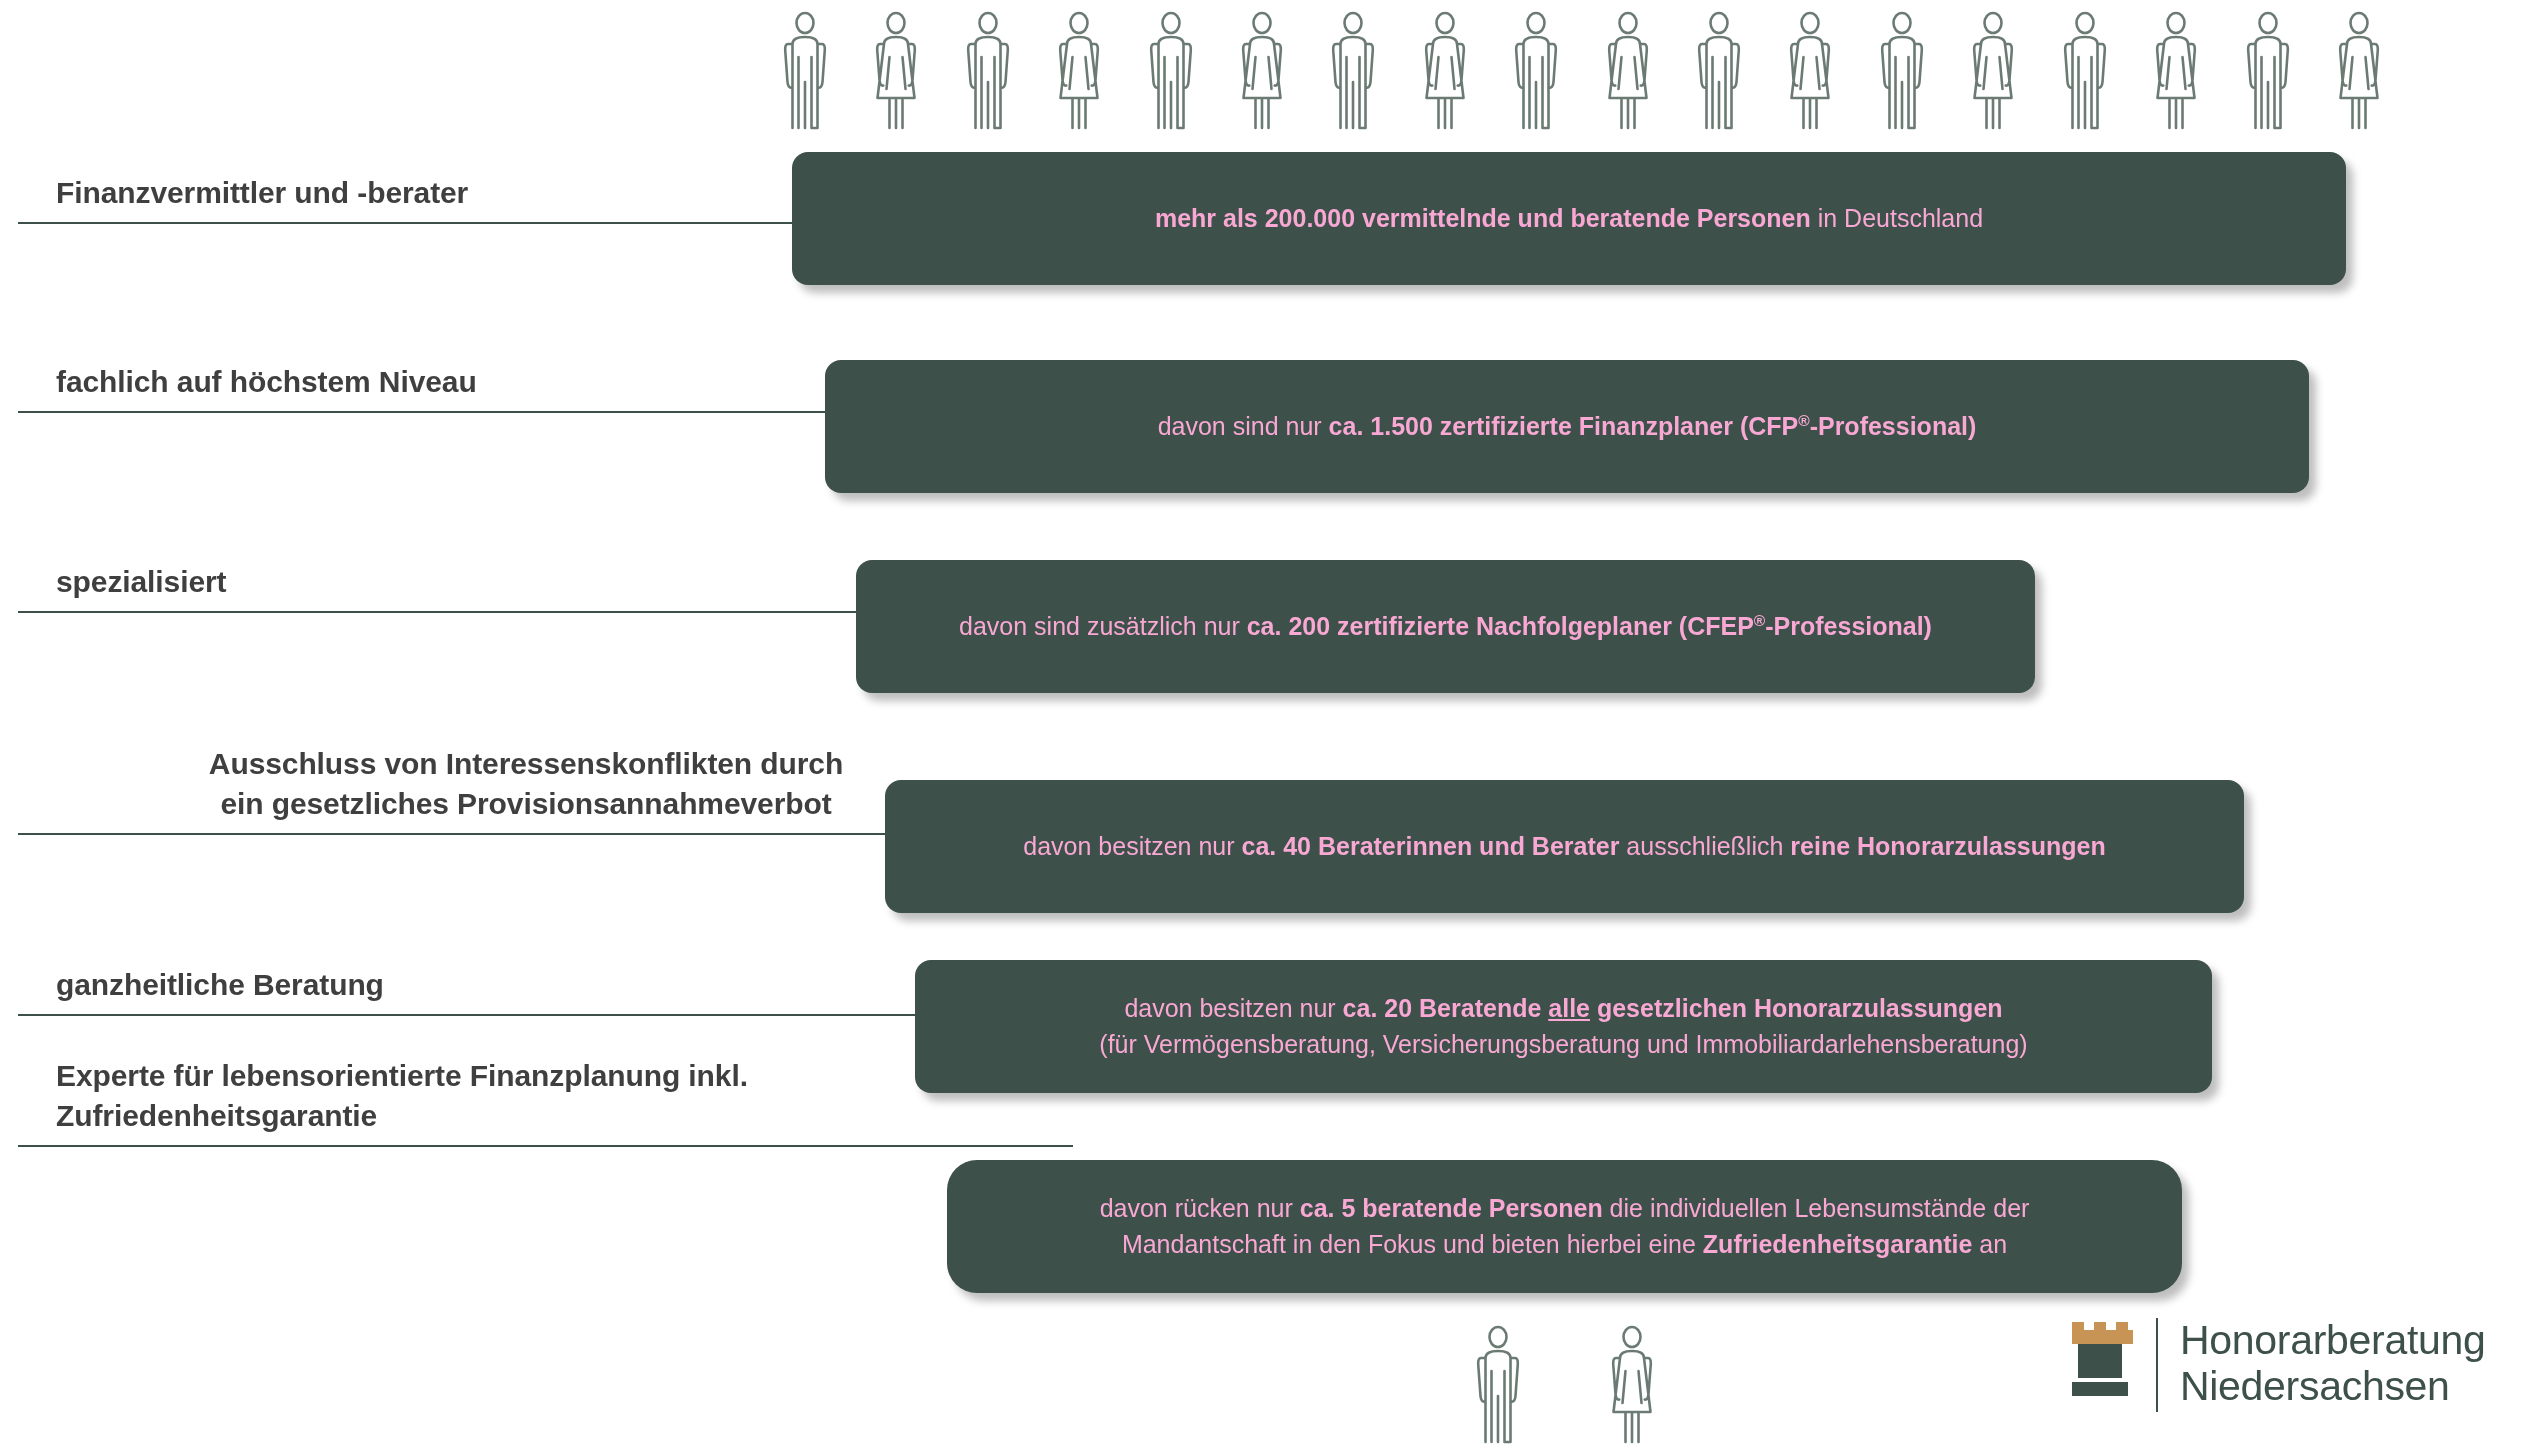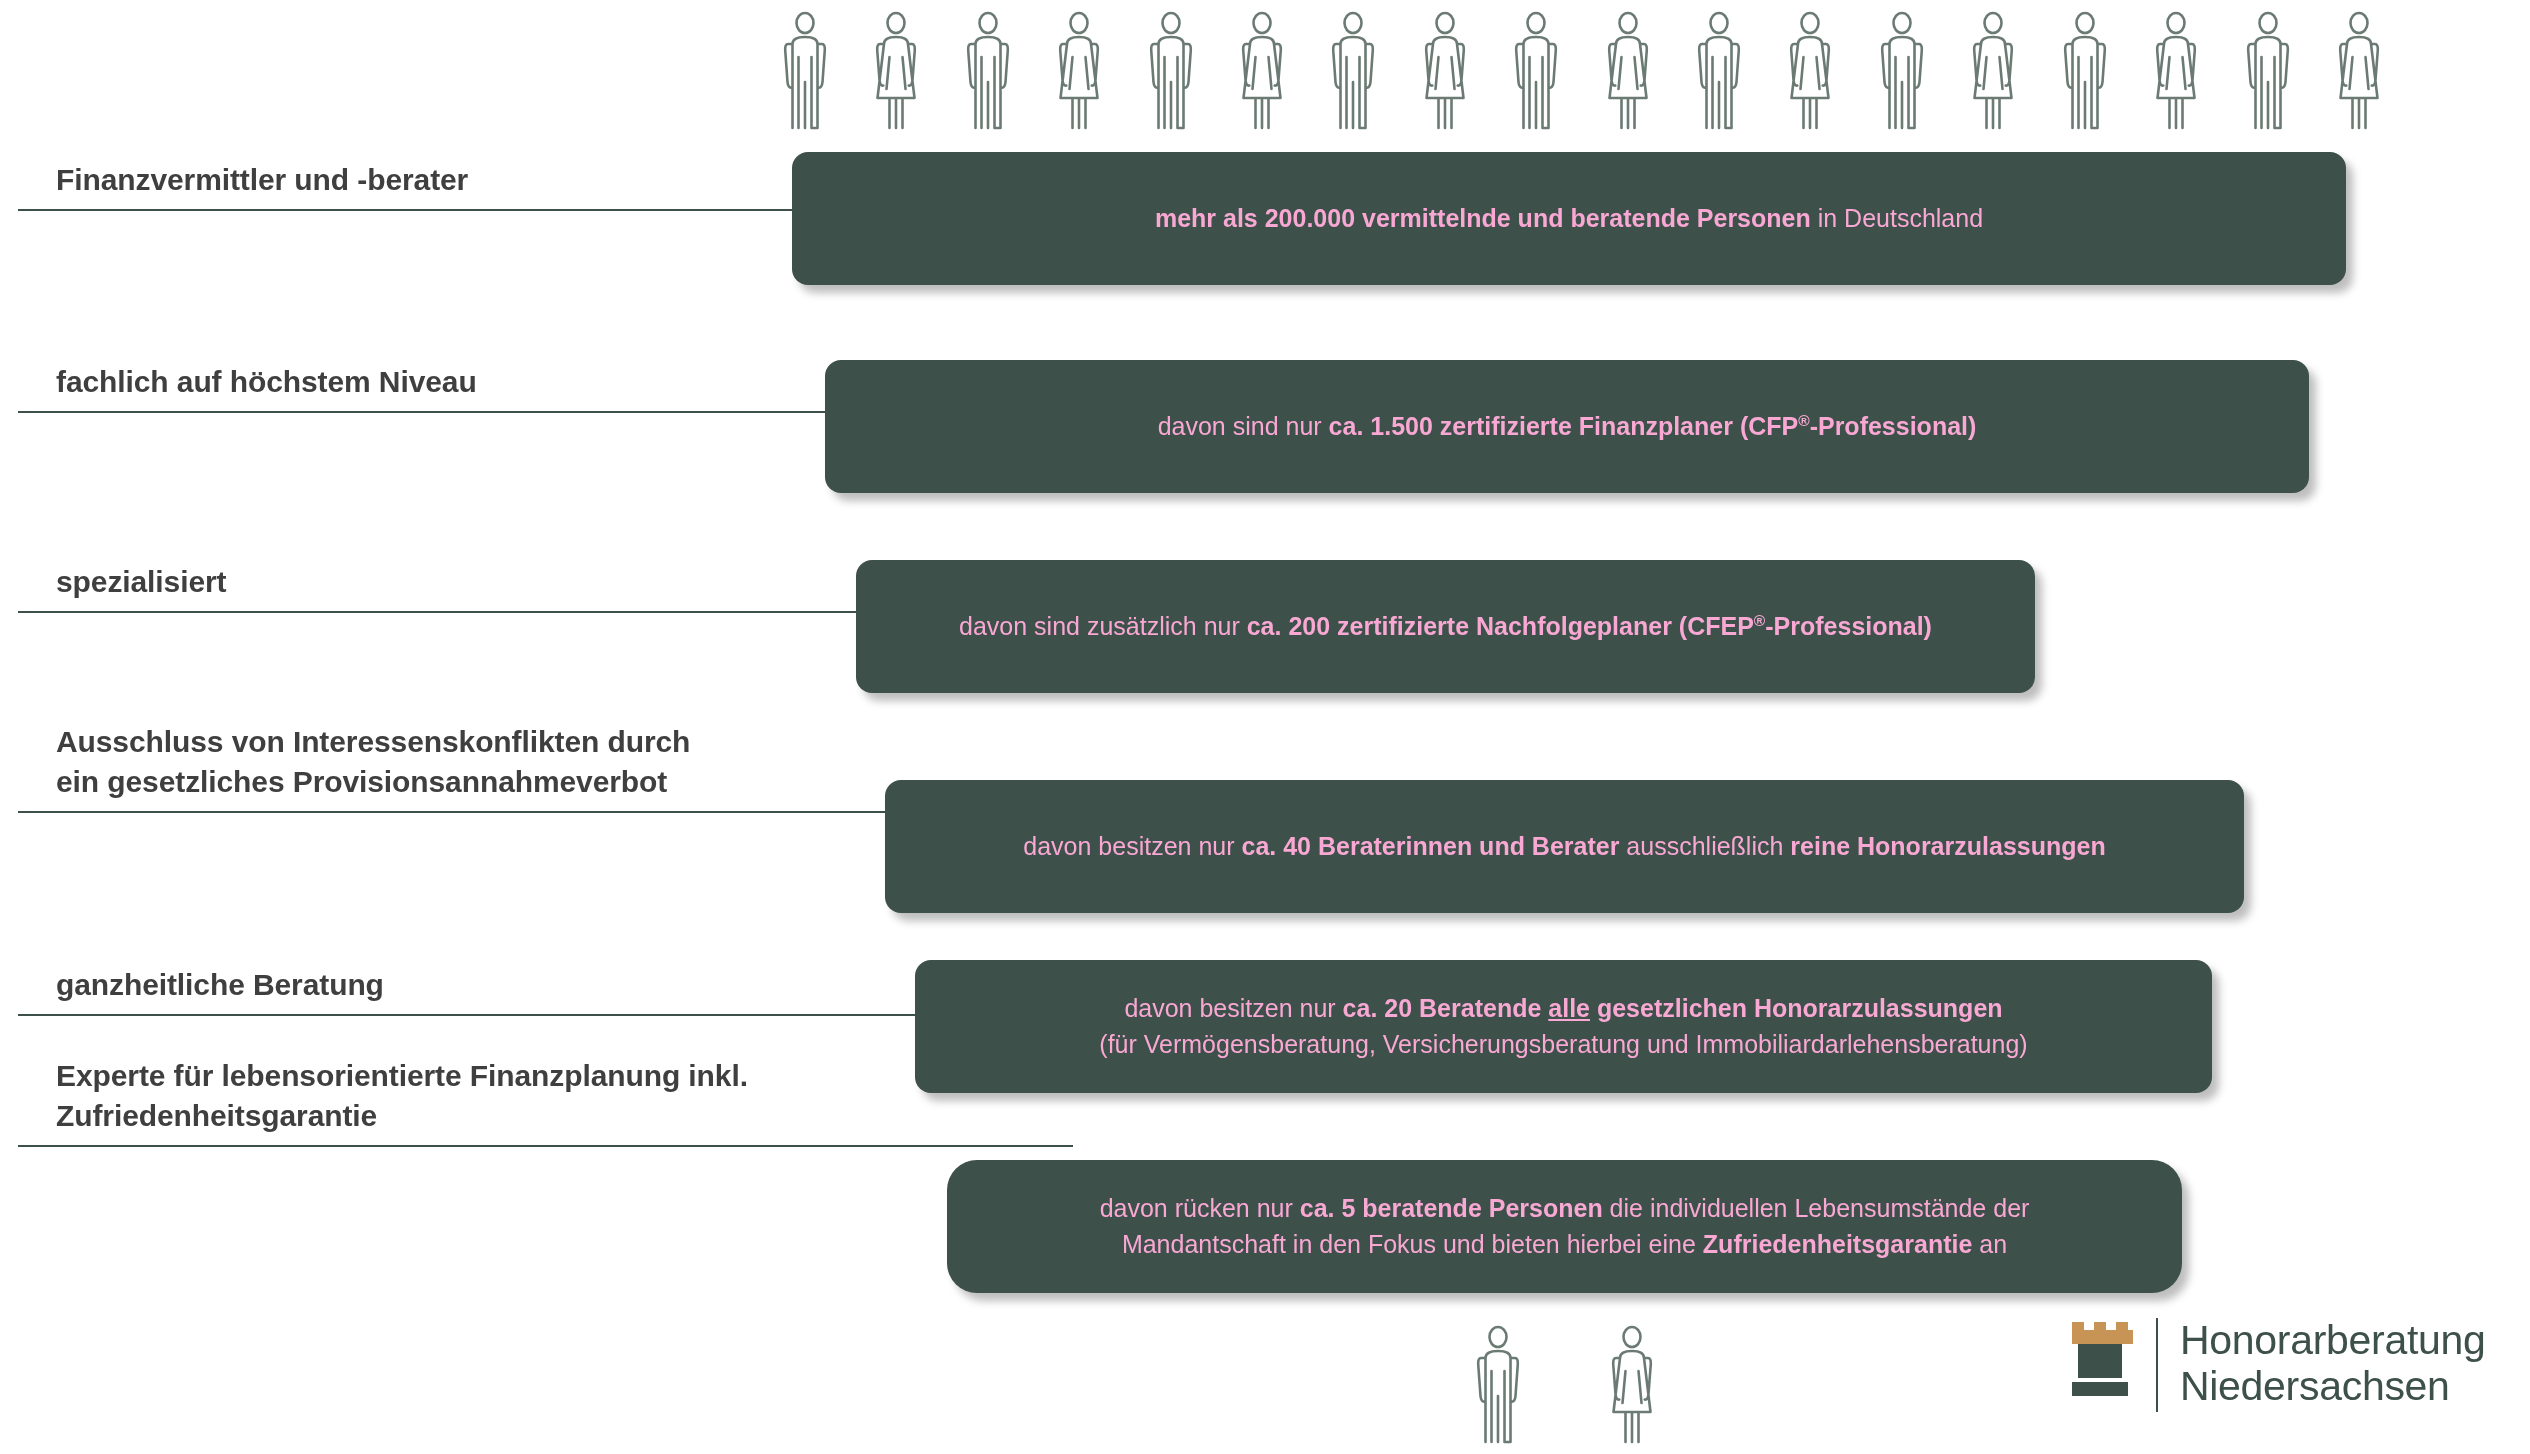--- a/index.html
+++ b/index.html
@@ -229,36 +229,36 @@
       </g>
     </svg>
     <svg width="46" height="124" viewBox="0 0 46 120" class="person">
       <g fill="none" stroke="#6b7b74" stroke-width="2.6" stroke-linecap="round" stroke-linejoin="round">
         <ellipse cx="23" cy="13" rx="8.5" ry="10"></ellipse>
         <path d="M11 34 C11 29 15.2 27 23 27 C30.8 27 35 29 35 34 L41.5 88 L4.5 88 Z M16.5 47 L13.5 79 M29.5 47 L32.5 79 M11 34 L7 34 C5 34 4 36 4.2 40 L6.5 70 C6.8 74 8.3 76 10.3 75.5 M35 34 L39 34 C41 34 42 36 41.8 40 L39.5 70 C39.2 74 37.7 76 35.7 75.5 M16.5 88 L16.5 118 M23 88 L23 118 M29.5 88 L29.5 118"></path>
       </g>
     </svg>
   </div>
 
-<div class="label-block" style="top:160px; width:880px;">
+<div class="label-block" style="top:173px; width:880px;">
   <div class="label-text">Finanzvermittler und -berater</div>
   <div class="label-rule"></div>
 </div>
 
 <div class="label-block" style="top:362px; width:910px;">
   <div class="label-text">fachlich auf höchstem Niveau</div>
   <div class="label-rule"></div>
 </div>
 
 <div class="label-block" style="top:562px; width:945px;">
   <div class="label-text">spezialisiert</div>
   <div class="label-rule"></div>
 </div>
 
-<div class="label-block" style="top:722px; width:978px;">
+<div class="label-block" style="top:744px; width:978px;text-align:center;">
   <div class="label-text">Ausschluss von Interessenskonflikten durch
 ein gesetzliches Provisionsannahmeverbot</div>
   <div class="label-rule"></div>
 </div>
 
 <div class="label-block" style="top:965px; width:1015px;">
   <div class="label-text">ganzheitliche Beratung</div>
   <div class="label-rule"></div>
 </div>
 

